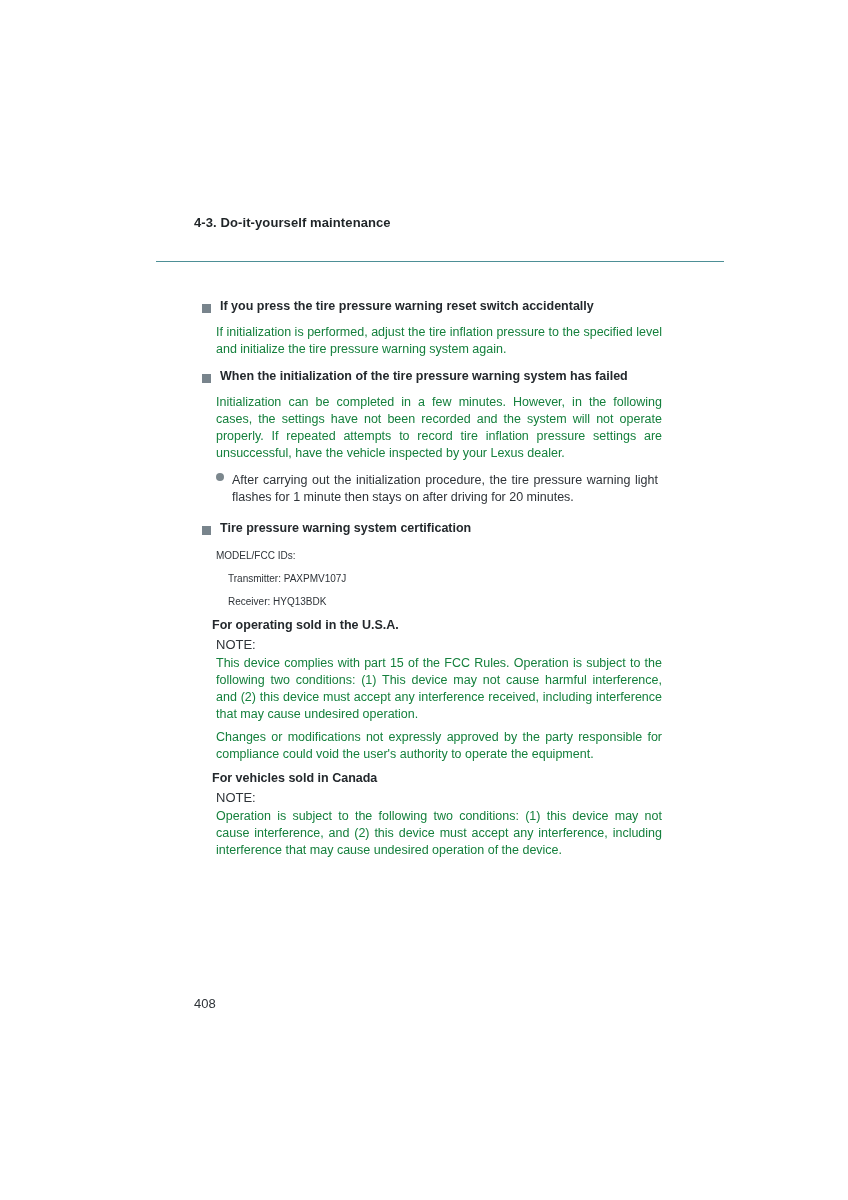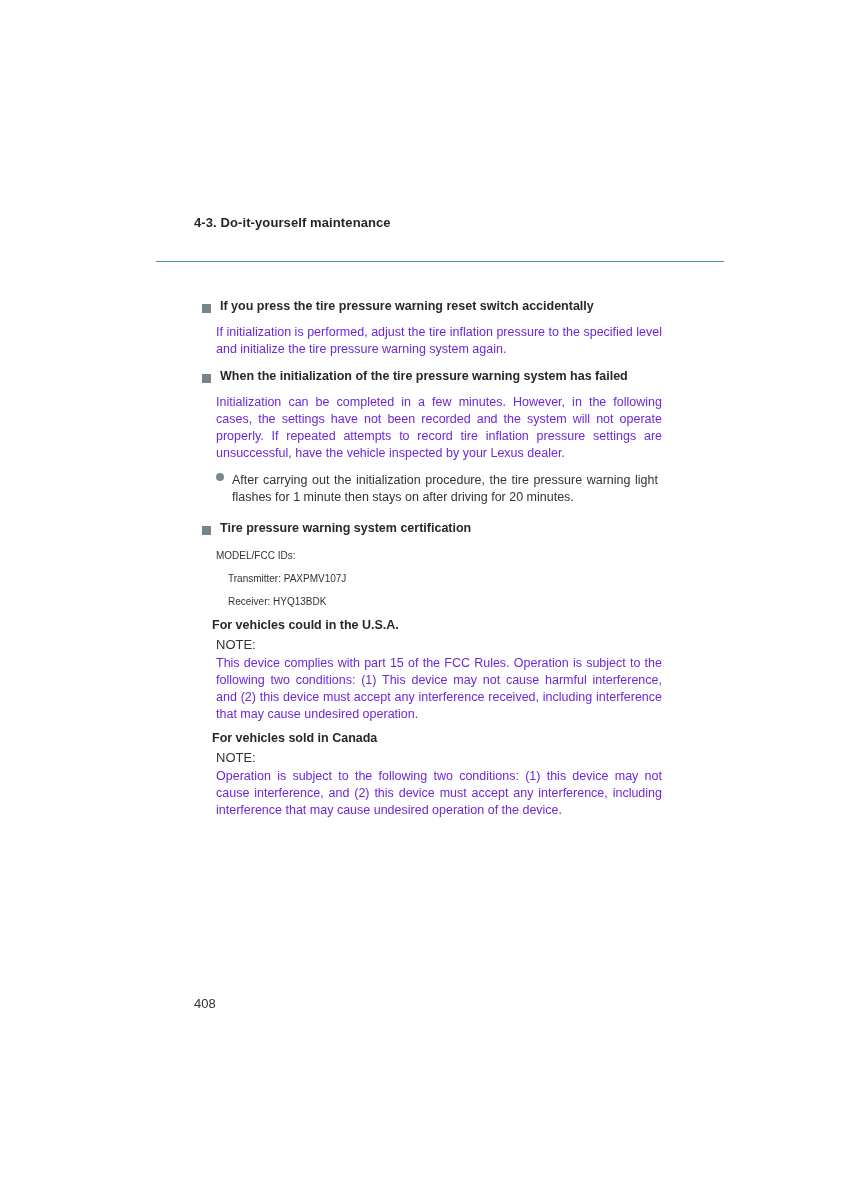--- a/index.html
+++ b/index.html
@@ -56,21 +56,21 @@
     flex: 0 0 auto;
     width: 9px;
     height: 9px;
     background: #78848c;
     margin: 4px 5px 0 0;
   }
 
   p.body {
     margin: 0 0 6px 14px;
     text-align: justify;
-    color: #6d28d9;
+    color: #15803d;
   }
 
   .bullet {
     display: flex;
     align-items: flex-start;
     margin: 0 0 4px 14px;
   }
   .dot {
     flex: 0 0 auto;
     width: 8px;
@@ -151,23 +151,24 @@
     <section>
       <h2 class="sq-heading">
         <span class="sq"></span>
         <span>Tire pressure warning system certification</span>
       </h2>
 
       <p class="cert-line">MODEL/FCC IDs:</p>
       <p class="cert-line indent">Transmitter: PAXPMV107J</p>
       <p class="cert-line indent">Receiver: HYQ13BDK</p>
 
-      <h3 class="bold-sub">For vehicles could in the U.S.A.</h3>
+      <h3 class="bold-sub">For operating sold in the U.S.A.</h3>
       <p class="note-label">NOTE:</p>
       <p class="body">This device complies with part 15 of the FCC Rules. Operation is subject to the following two conditions: (1) This device may not cause harmful interference, and (2) this device must accept any interference received, including interference that may cause undesired operation.</p>
+      <p class="body">Changes or modifications not expressly approved by the party responsible for compliance could void the user's authority to operate the equipment.</p>
 
       <h3 class="bold-sub">For vehicles sold in Canada</h3>
       <p class="note-label">NOTE:</p>
       <p class="body">Operation is subject to the following two conditions: (1) this device may not cause interference, and (2) this device must accept any interference, including interference that may cause undesired operation of the device.</p>
     </section>
 
   </div>
 
   <div class="page-number">408</div>
 

